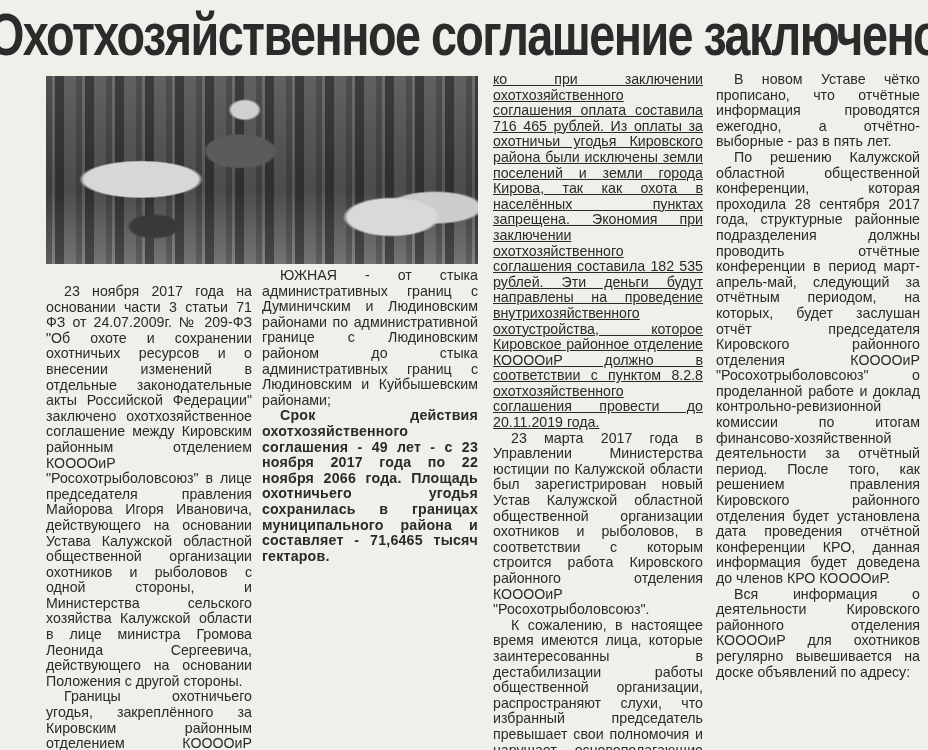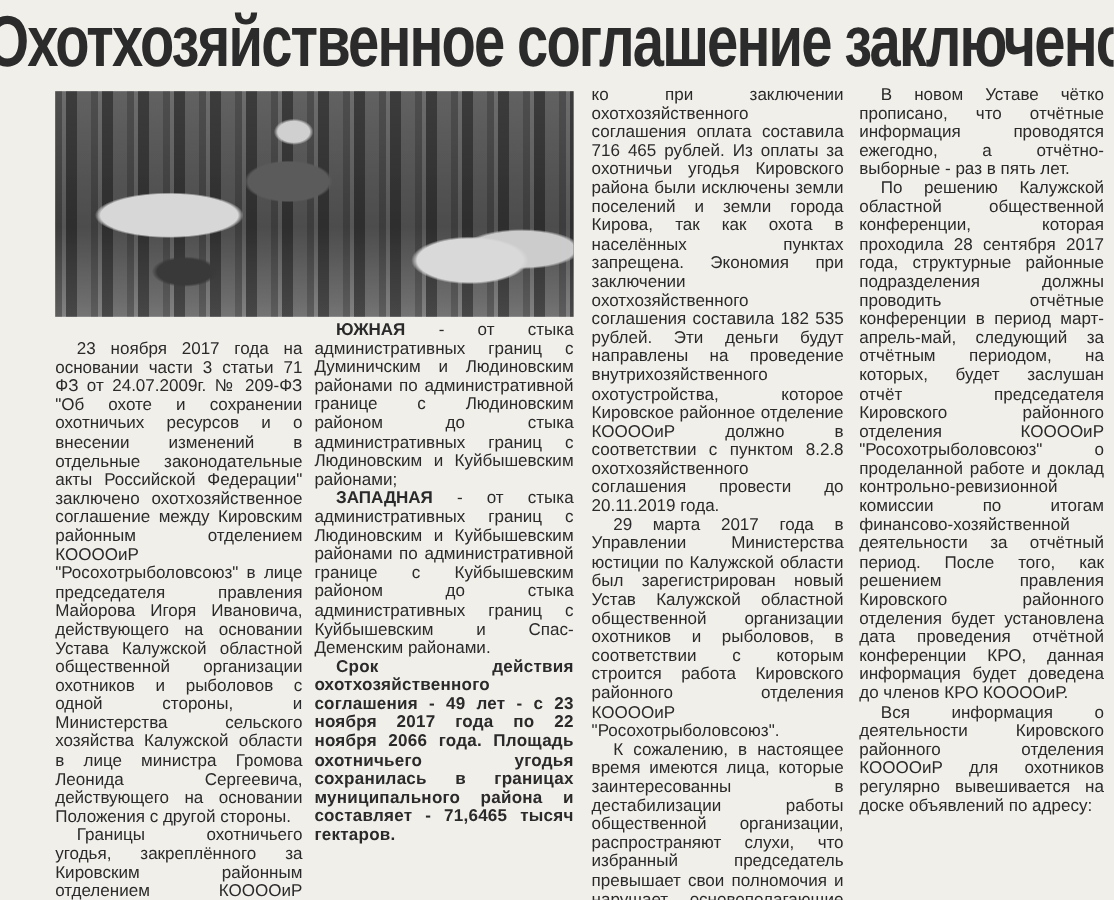--- a/index.html
+++ b/index.html
@@ -33,22 +33,22 @@
     background-blend-mode: normal, normal, normal, normal, normal, normal, multiply, normal;
     filter: grayscale(1) contrast(1.05);
   }
   .col {
     position:absolute;
     font-size:14.2px; line-height:15.6px;
     text-align:justify;
     hyphens:manual;
   }
   .col p { margin:0; text-indent:18px; }
-  .col p.noindent { text-indent:0; }
-  .col b { font-weight:bold; }
+  .col p.noindent { text-indent:0;text-decoration:underline; }
+  .col b { font-weight:normal; }
   .c1 { left:46px; top:284px; width:206px; }
   .c2 { left:262px; top:268px; width:216px; }
   .c3 { left:493px; top:72px; width:210px; }
   .c4 { left:716px; top:72px; width:204px; }
   .lead-bold { font-weight:bold; letter-spacing:0.2px; }
 </style>
 </head>
 <body>
 
 <div class="headline">Охотхозяйственное соглашение заключено</div>
@@ -56,28 +56,27 @@
 <div class="photo" role="img" aria-label="Охотник с книгой в лесу в окружении чучел животных"></div>
 
 <div class="col c1">
   <p>23 ноября 2017 года на основании части 3 статьи 71 ФЗ от 24.07.2009г. № 209-ФЗ "Об охоте и сохранении охотничьих ресурсов и о внесении изменений в отдельные законодательные акты Российской Федерации" заключено охотхозяйственное соглашение между Кировским районным отделением КООООиР "Росохотрыболовсоюз" в лице председателя правления Майорова Игоря Ивановича, действующего на основании Устава Калужской областной общественной организации охотников и рыболовов с одной стороны, и Министерства сельского хозяйства Калужской области в лице министра Громова Леонида Сергеевича, действующего на основании Положения с другой стороны.</p>
   <p>Границы охотничьего угодья, закреплённого за Кировским районным отделением КООООиР "Росохорыболовсоюз":</p>
 
 </div>
 
 <div class="col c2">
   <p><b>ЮЖНАЯ</b><span> - от стыка административных границ с Думиничским и Людиновским районами по административной границе с Людиновским районом до стыка административных границ с Людиновским и Куйбышевским районами;</span></p>
-  <p><b>ЗАПАДНАЯ</b><span> - от стыка административных границ с Людиновским и Куйбышевским районами по административной границе с Куйбышевским районом до стыка административных границ с Куйбышевским и Спас-Деменским районами.</span></p>
   <p class="lead-bold">Срок действия охотхозяйственного соглашения - 49 лет - с 23 ноября 2017 года по 22 ноября 2066 года. Площадь охотничьего угодья сохранилась в границах муниципального района и составляет - 71,6465 тысяч гектаров.</p>
 
 </div>
 
 <div class="col c3">
   <p class="noindent">ко при заключении охотхозяйственного соглашения оплата составила 716 465 рублей. Из оплаты за охотничьи угодья Кировского района были исключены земли поселений и земли города Кирова, так как охота в населённых пунктах запрещена. Экономия при заключении охотхозяйственного соглашения составила 182 535 рублей. Эти деньги будут направлены на проведение внутрихозяйственного охотустройства, которое Кировское районное отделение КООООиР должно в соответствии с пунктом 8.2.8 охотхозяйственного соглашения провести до 20.11.2019 года.</p>
-  <p>29 марта 2017 года в Управлении Министерства юстиции по Калужской области был зарегистрирован новый Устав Калужской областной общественной организации охотников и рыболовов, в соответствии с которым строится работа Кировского районного отделения КООООиР "Росохотрыболовсоюз".</p>
+  <p>23 марта 2017 года в Управлении Министерства юстиции по Калужской области был зарегистрирован новый Устав Калужской областной общественной организации охотников и рыболовов, в соответствии с которым строится работа Кировского районного отделения КООООиР "Росохотрыболовсоюз".</p>
   <p>К сожалению, в настоящее время имеются лица, которые заинтересованны в дестабилизации работы общественной организации, распространяют слухи, что избранный председатель превышает свои полномочия и нарушает основополагающие законы Калужской областной общественной организации охотников и рыболовов. Хочется напомнить этим "товарищам", что председатель Кировского районного отделения КООООиР "Росохотрыболовсоюз" руководствуется в своей работе Уставом КООООиР и все решения принимаются избранным Правлением Кировского районного отделения КООООиР.</p>
 
 </div>
 
 <div class="col c4">
   <p>В новом Уставе чётко прописано, что отчётные информация проводятся ежегодно, а отчётно-выборные - раз в пять лет.</p>
   <p>По решению Калужской областной общественной конференции, которая проходила 28 сентября 2017 года, структурные районные подразделения должны проводить отчётные конференции в период март-апрель-май, следующий за отчётным периодом, на которых, будет заслушан отчёт председателя Кировского районного отделения КООООиР "Росохотрыболовсоюз" о проделанной работе и доклад контрольно-ревизионной комиссии по итогам финансово-хозяйственной деятельности за отчётный период. После того, как решением правления Кировского районного отделения будет установлена дата проведения отчётной конференции КРО, данная информация будет доведена до членов КРО КООООиР.</p>
   <p><span>Вся информация о деятельности Кировского районного отделения КООООиР для охотников регулярно вывешивается на доске объявлений по адресу: </span></p>
 
 </div>

